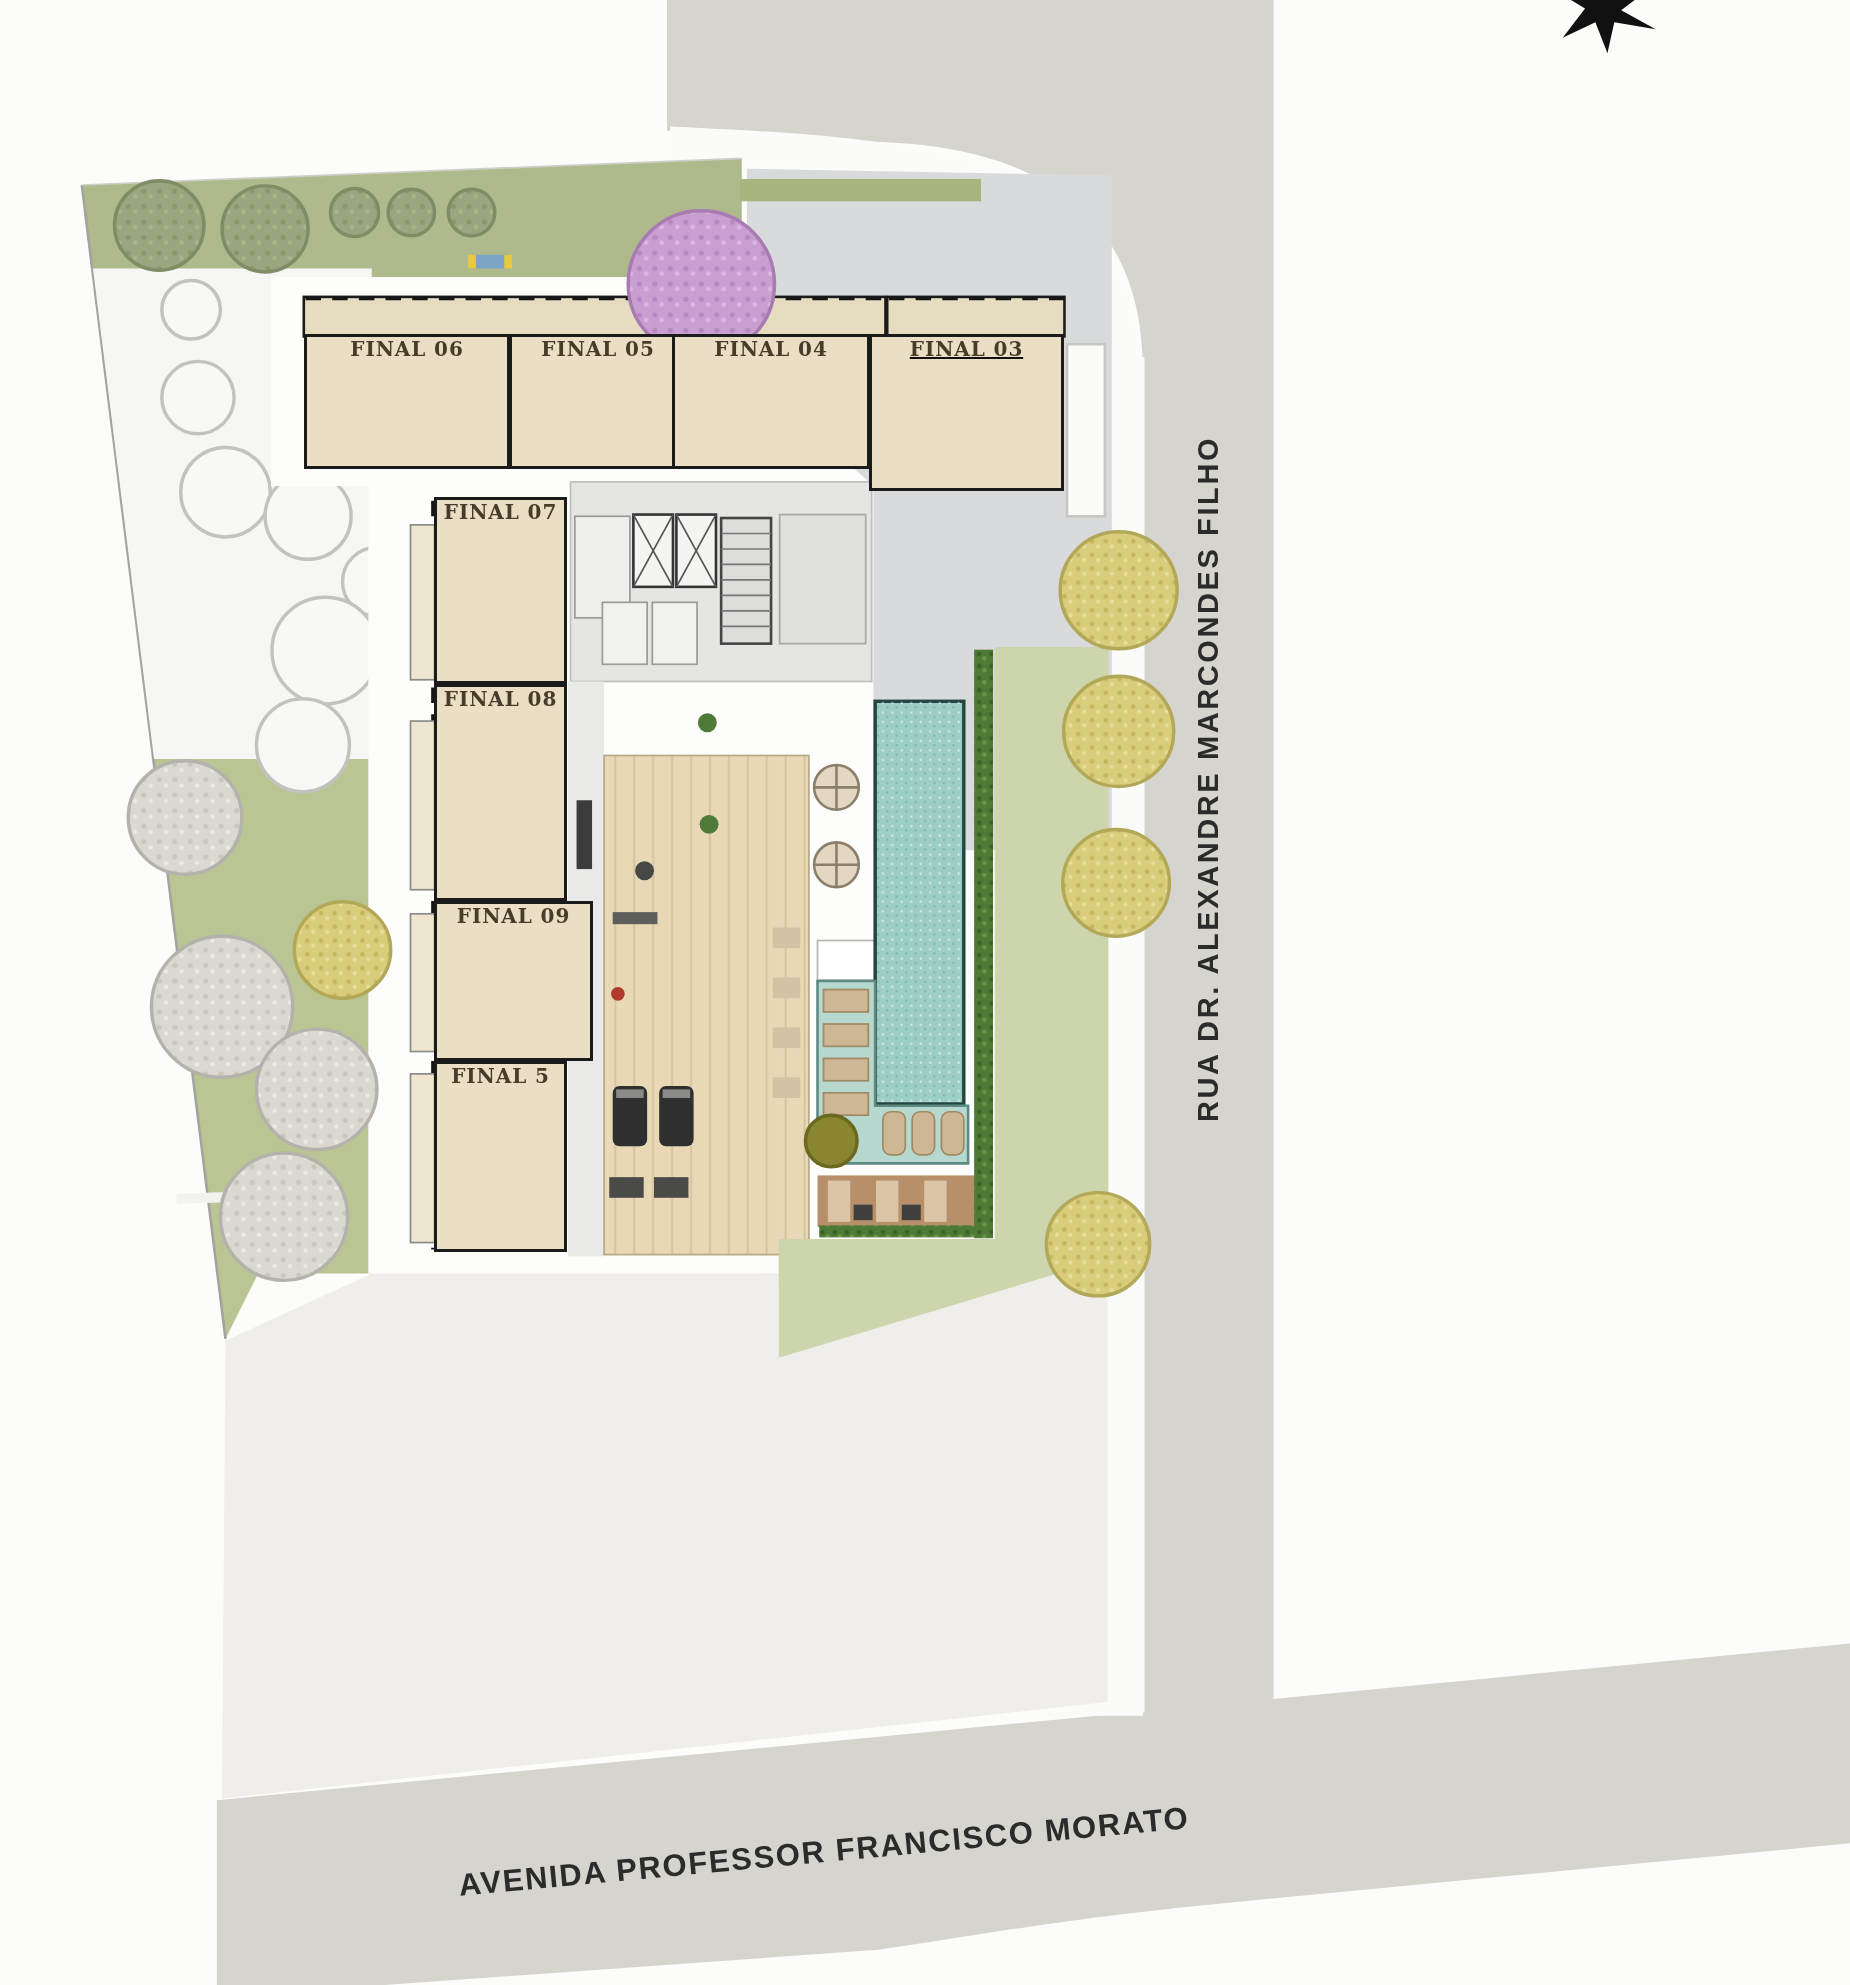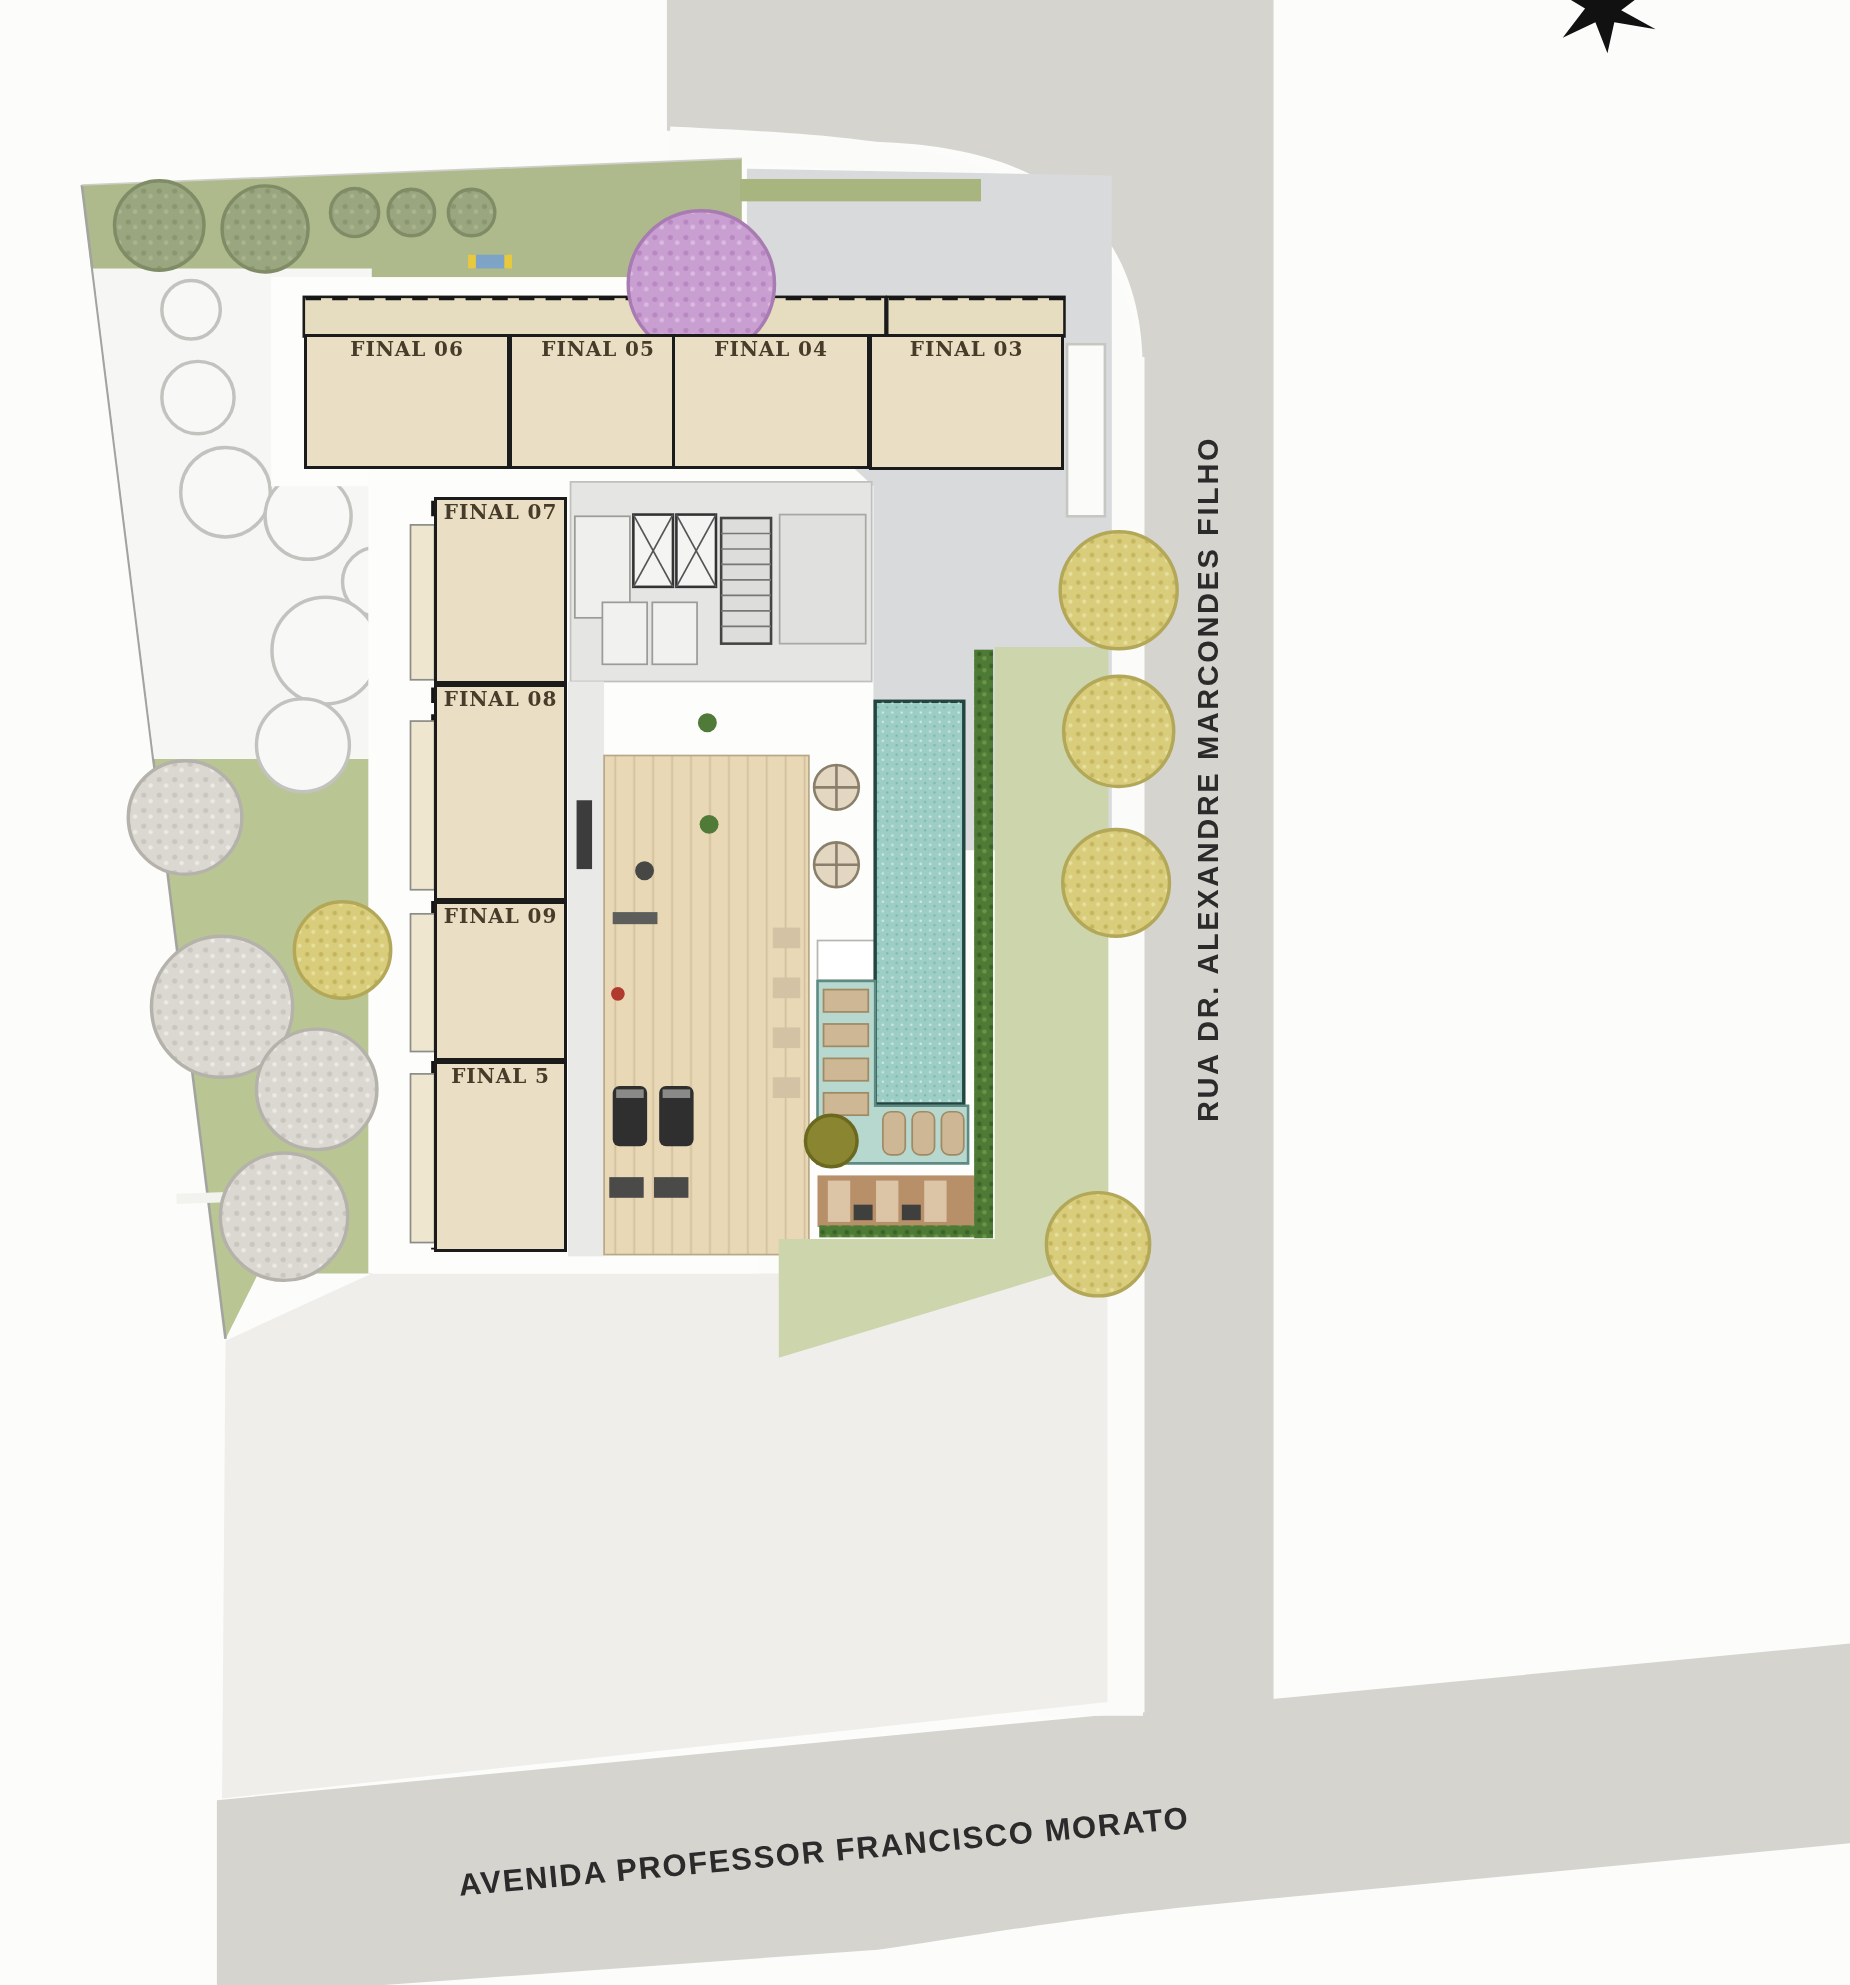--- a/index.html
+++ b/index.html
@@ -225,30 +225,30 @@
 
   <div class="room" style="left:304px;top:334px;width:206px;height:135px;">
     <span class="room-label">FINAL 06</span>
   </div>
   <div class="room" style="left:509px;top:334px;width:178px;height:135px;">
     <span class="room-label">FINAL 05</span>
   </div>
   <div class="room" style="left:672px;top:334px;width:198px;height:135px;">
     <span class="room-label">FINAL 04</span>
   </div>
-  <div class="room" style="left:869px;top:334px;width:195px;height:136px;">
+  <div class="room" style="left:869px;top:334px;width:195px;height:157px;text-decoration:underline;">
     <span class="room-label">FINAL 03</span>
   </div>
   <div class="room" style="left:434px;top:497px;width:133px;height:187px;">
     <span class="room-label">FINAL 07</span>
   </div>
   <div class="room" style="left:434px;top:684px;width:133px;height:217px;">
     <span class="room-label">FINAL 08</span>
   </div>
-  <div class="room" style="left:434px;top:901px;width:133px;height:160px;">
+  <div class="room" style="left:434px;top:901px;width:159px;height:160px;">
     <span class="room-label">FINAL 09</span>
   </div>
   <div class="room" style="left:434px;top:1061px;width:133px;height:191px;">
     <span class="room-label">FINAL 5</span>
   </div>
 
   <div class="street-label" id="rua-label">RUA DR. ALEXANDRE MARCONDES FILHO</div>
   <div class="street-label" id="avenida-label">AVENIDA PROFESSOR FRANCISCO MORATO</div>
 
 </div>

